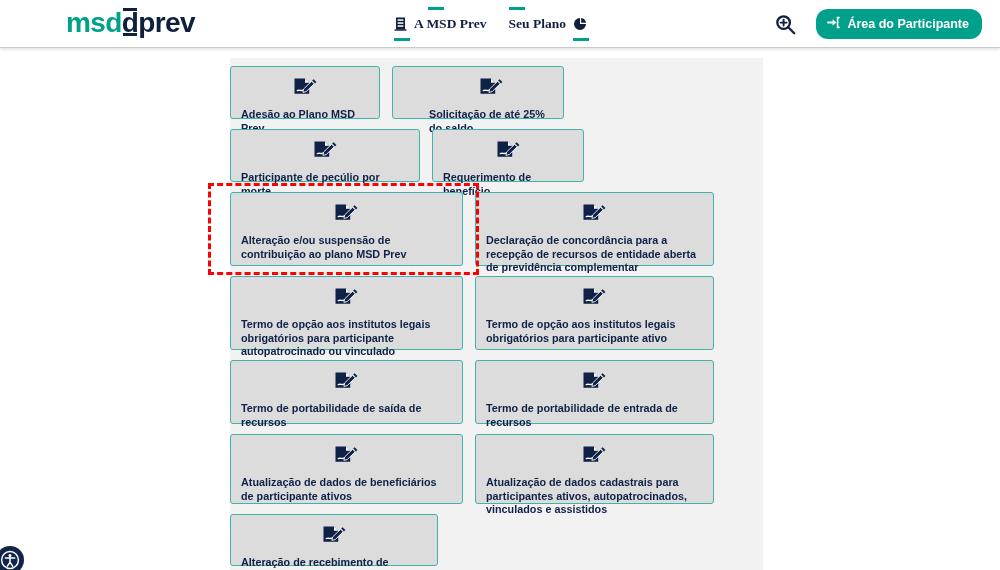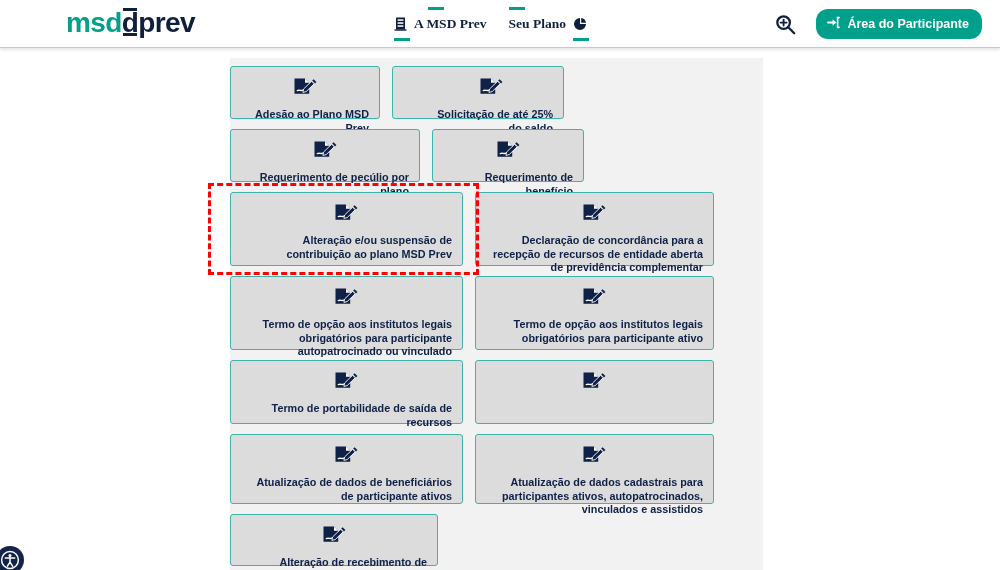--- a/index.html
+++ b/index.html
@@ -88,21 +88,21 @@
     border:1.5px solid #3fb3ac;
     border-radius:3px;
     display:flex; flex-direction:column;
     align-items:center; justify-content:flex-start;
     padding:10px 10px 9px 10px;
     cursor:pointer;
   }
   .card-icon { margin-bottom:4px; }
   .card-label {
     color:#0f2147; font-size:10.8px; font-weight:bold;
-    text-align:right; line-height:13.6px;
+    text-align:left; line-height:13.6px;
   }
 
   
   .highlight {
     position:absolute;
     border:3px dashed #ff0000;
     pointer-events:none;
     z-index:20;
   }
 
@@ -209,21 +209,21 @@
         </div>
         <div class="row">
           <div class="card" style="width: 190px; height: 53px;">
             <div class="card-icon"><svg width="25" height="23" viewBox="0 0 25 23">
   <path d="M1.5 1.5 h10.5 l4.2 4.2 v11.1 h-14.7 z" fill="#0f2147"></path>
   <path d="M12 1.5 v4.2 h4.2 z" fill="#ffffff"></path>
   <path d="M4.3 13.6 c2.2 -1.1 3.4 0.6 5.3 -0.4" stroke="#ffffff" stroke-width="1.3" fill="none" stroke-linecap="round"></path>
   <path d="M10.6 12.0 L18.6 4.2 l2.6 2.6 l-8 7.8 l-3.3 0.8 z" fill="#0f2147" stroke="#ffffff" stroke-width="0.9" stroke-linejoin="round"></path>
   <path d="M19.2 3.6 l2.8 2.8 l1.4 -1.4 l-2.8 -2.8 z" fill="#0f2147"></path>
 </svg></div>
-            <div class="card-label">Requerimento de pecúlio por plano</div>
+            <div class="card-label">Participante de pecúlio por morte</div>
           </div>
           <div class="card" style="width: 152px; height: 53px;">
             <div class="card-icon"><svg width="25" height="23" viewBox="0 0 25 23">
   <path d="M1.5 1.5 h10.5 l4.2 4.2 v11.1 h-14.7 z" fill="#0f2147"></path>
   <path d="M12 1.5 v4.2 h4.2 z" fill="#ffffff"></path>
   <path d="M4.3 13.6 c2.2 -1.1 3.4 0.6 5.3 -0.4" stroke="#ffffff" stroke-width="1.3" fill="none" stroke-linecap="round"></path>
   <path d="M10.6 12.0 L18.6 4.2 l2.6 2.6 l-8 7.8 l-3.3 0.8 z" fill="#0f2147" stroke="#ffffff" stroke-width="0.9" stroke-linejoin="round"></path>
   <path d="M19.2 3.6 l2.8 2.8 l1.4 -1.4 l-2.8 -2.8 z" fill="#0f2147"></path>
 </svg></div>
             <div class="card-label">Requerimento de benefício</div>
@@ -285,20 +285,21 @@
             <div class="card-label">Termo de portabilidade de saída de recursos</div>
           </div>
           <div class="card" style="width: 239px; height: 64px;">
             <div class="card-icon"><svg width="25" height="23" viewBox="0 0 25 23">
   <path d="M1.5 1.5 h10.5 l4.2 4.2 v11.1 h-14.7 z" fill="#0f2147"></path>
   <path d="M12 1.5 v4.2 h4.2 z" fill="#ffffff"></path>
   <path d="M4.3 13.6 c2.2 -1.1 3.4 0.6 5.3 -0.4" stroke="#ffffff" stroke-width="1.3" fill="none" stroke-linecap="round"></path>
   <path d="M10.6 12.0 L18.6 4.2 l2.6 2.6 l-8 7.8 l-3.3 0.8 z" fill="#0f2147" stroke="#ffffff" stroke-width="0.9" stroke-linejoin="round"></path>
   <path d="M19.2 3.6 l2.8 2.8 l1.4 -1.4 l-2.8 -2.8 z" fill="#0f2147"></path>
 </svg></div>
+            <div class="card-label">Termo de portabilidade de entrada de recursos</div>
           </div>
         </div>
         <div class="row">
           <div class="card" style="width: 233px; height: 70px;">
             <div class="card-icon"><svg width="25" height="23" viewBox="0 0 25 23">
   <path d="M1.5 1.5 h10.5 l4.2 4.2 v11.1 h-14.7 z" fill="#0f2147"></path>
   <path d="M12 1.5 v4.2 h4.2 z" fill="#ffffff"></path>
   <path d="M4.3 13.6 c2.2 -1.1 3.4 0.6 5.3 -0.4" stroke="#ffffff" stroke-width="1.3" fill="none" stroke-linecap="round"></path>
   <path d="M10.6 12.0 L18.6 4.2 l2.6 2.6 l-8 7.8 l-3.3 0.8 z" fill="#0f2147" stroke="#ffffff" stroke-width="0.9" stroke-linejoin="round"></path>
   <path d="M19.2 3.6 l2.8 2.8 l1.4 -1.4 l-2.8 -2.8 z" fill="#0f2147"></path>

